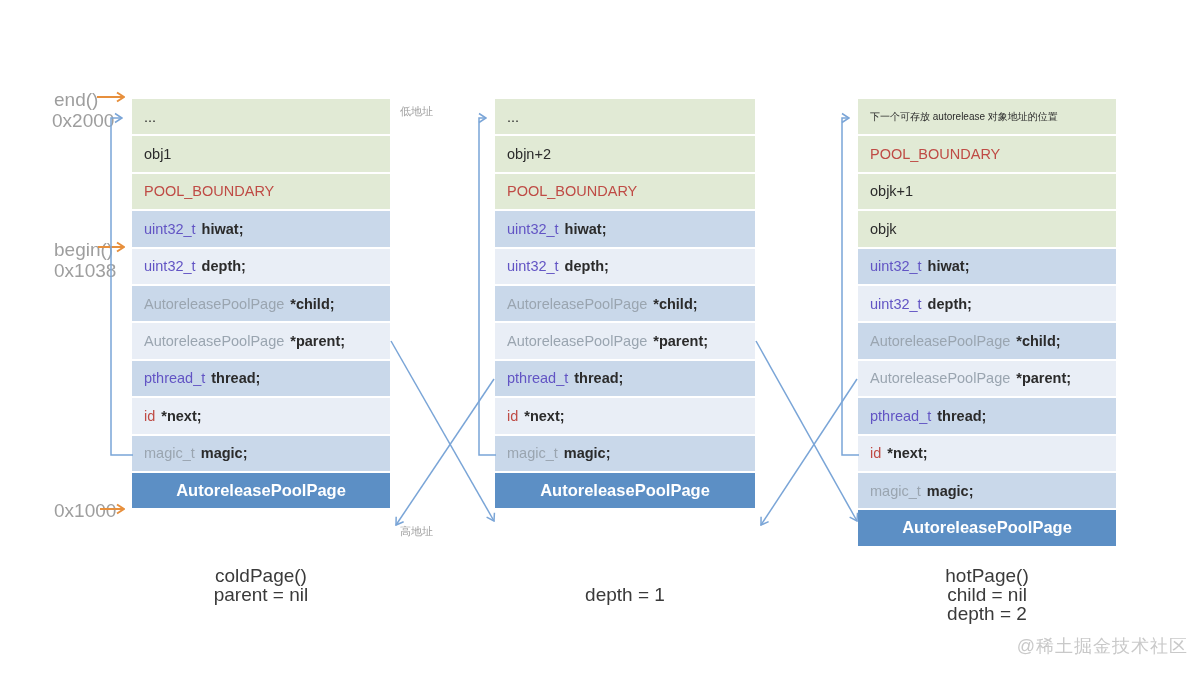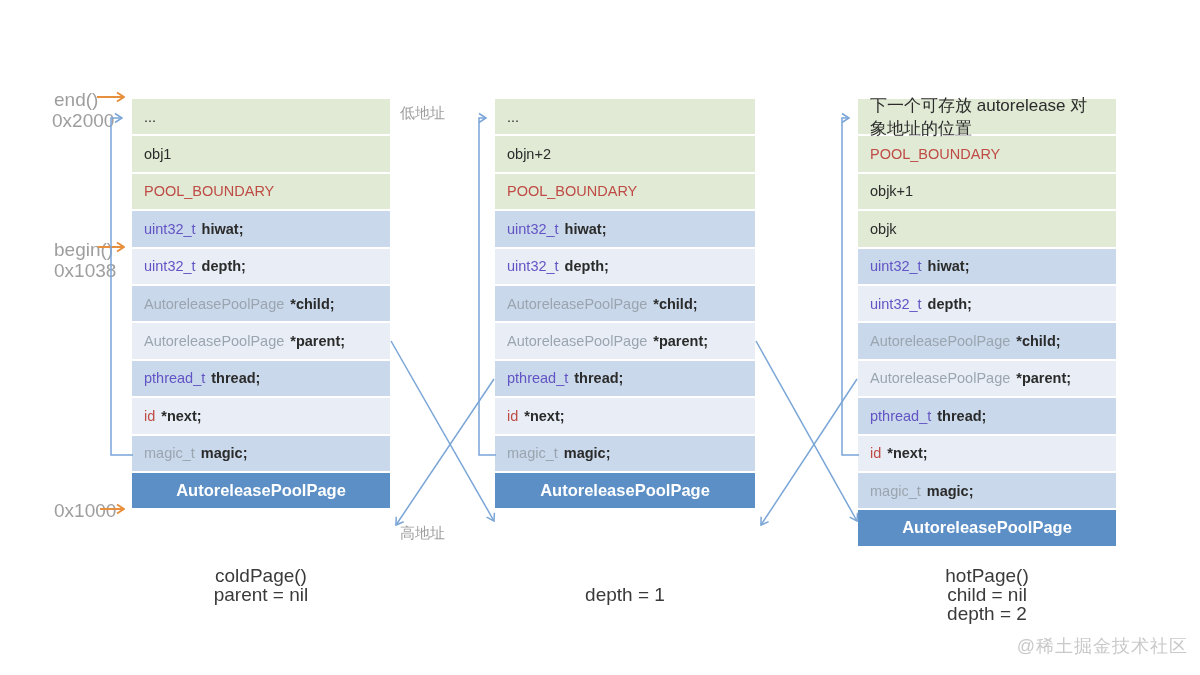--- a/index.html
+++ b/index.html
@@ -41,38 +41,38 @@
   .r-head{
     background:var(--header-blue);
     justify-content:center;
     color:#ffffff;
     font-weight:bold;
     font-size:16.5px;
     margin-bottom:0;
   }
   .stack-text{color:var(--text-dark);}
   .red{color:var(--boundary-red);}
-  .small{font-size:17px;}
+  .small{font-size:10px;}
   .spacer{flex:1;}
   .stacktop{color:#75856f;font-size:14px;}
   .type{margin-right:6px;}
   .t-purple{color:var(--type-purple);}
   .t-gray{color:var(--type-gray);}
   .t-red{color:var(--boundary-red);}
   .fname{font-weight:600;}
   .side-label{
     position:absolute;
     font-size:19px;
     color:var(--label-gray);
     z-index:2;
     white-space:nowrap;
   }
   .cjk-label{
     position:absolute;
-    font-size:15px;
+    font-size:11px;
     color:var(--label-gray);
     z-index:2;
     white-space:nowrap;
   }
   .caption{
     position:absolute;
     top:566px;
     text-align:center;
     font-size:19px;
     line-height:19px;

